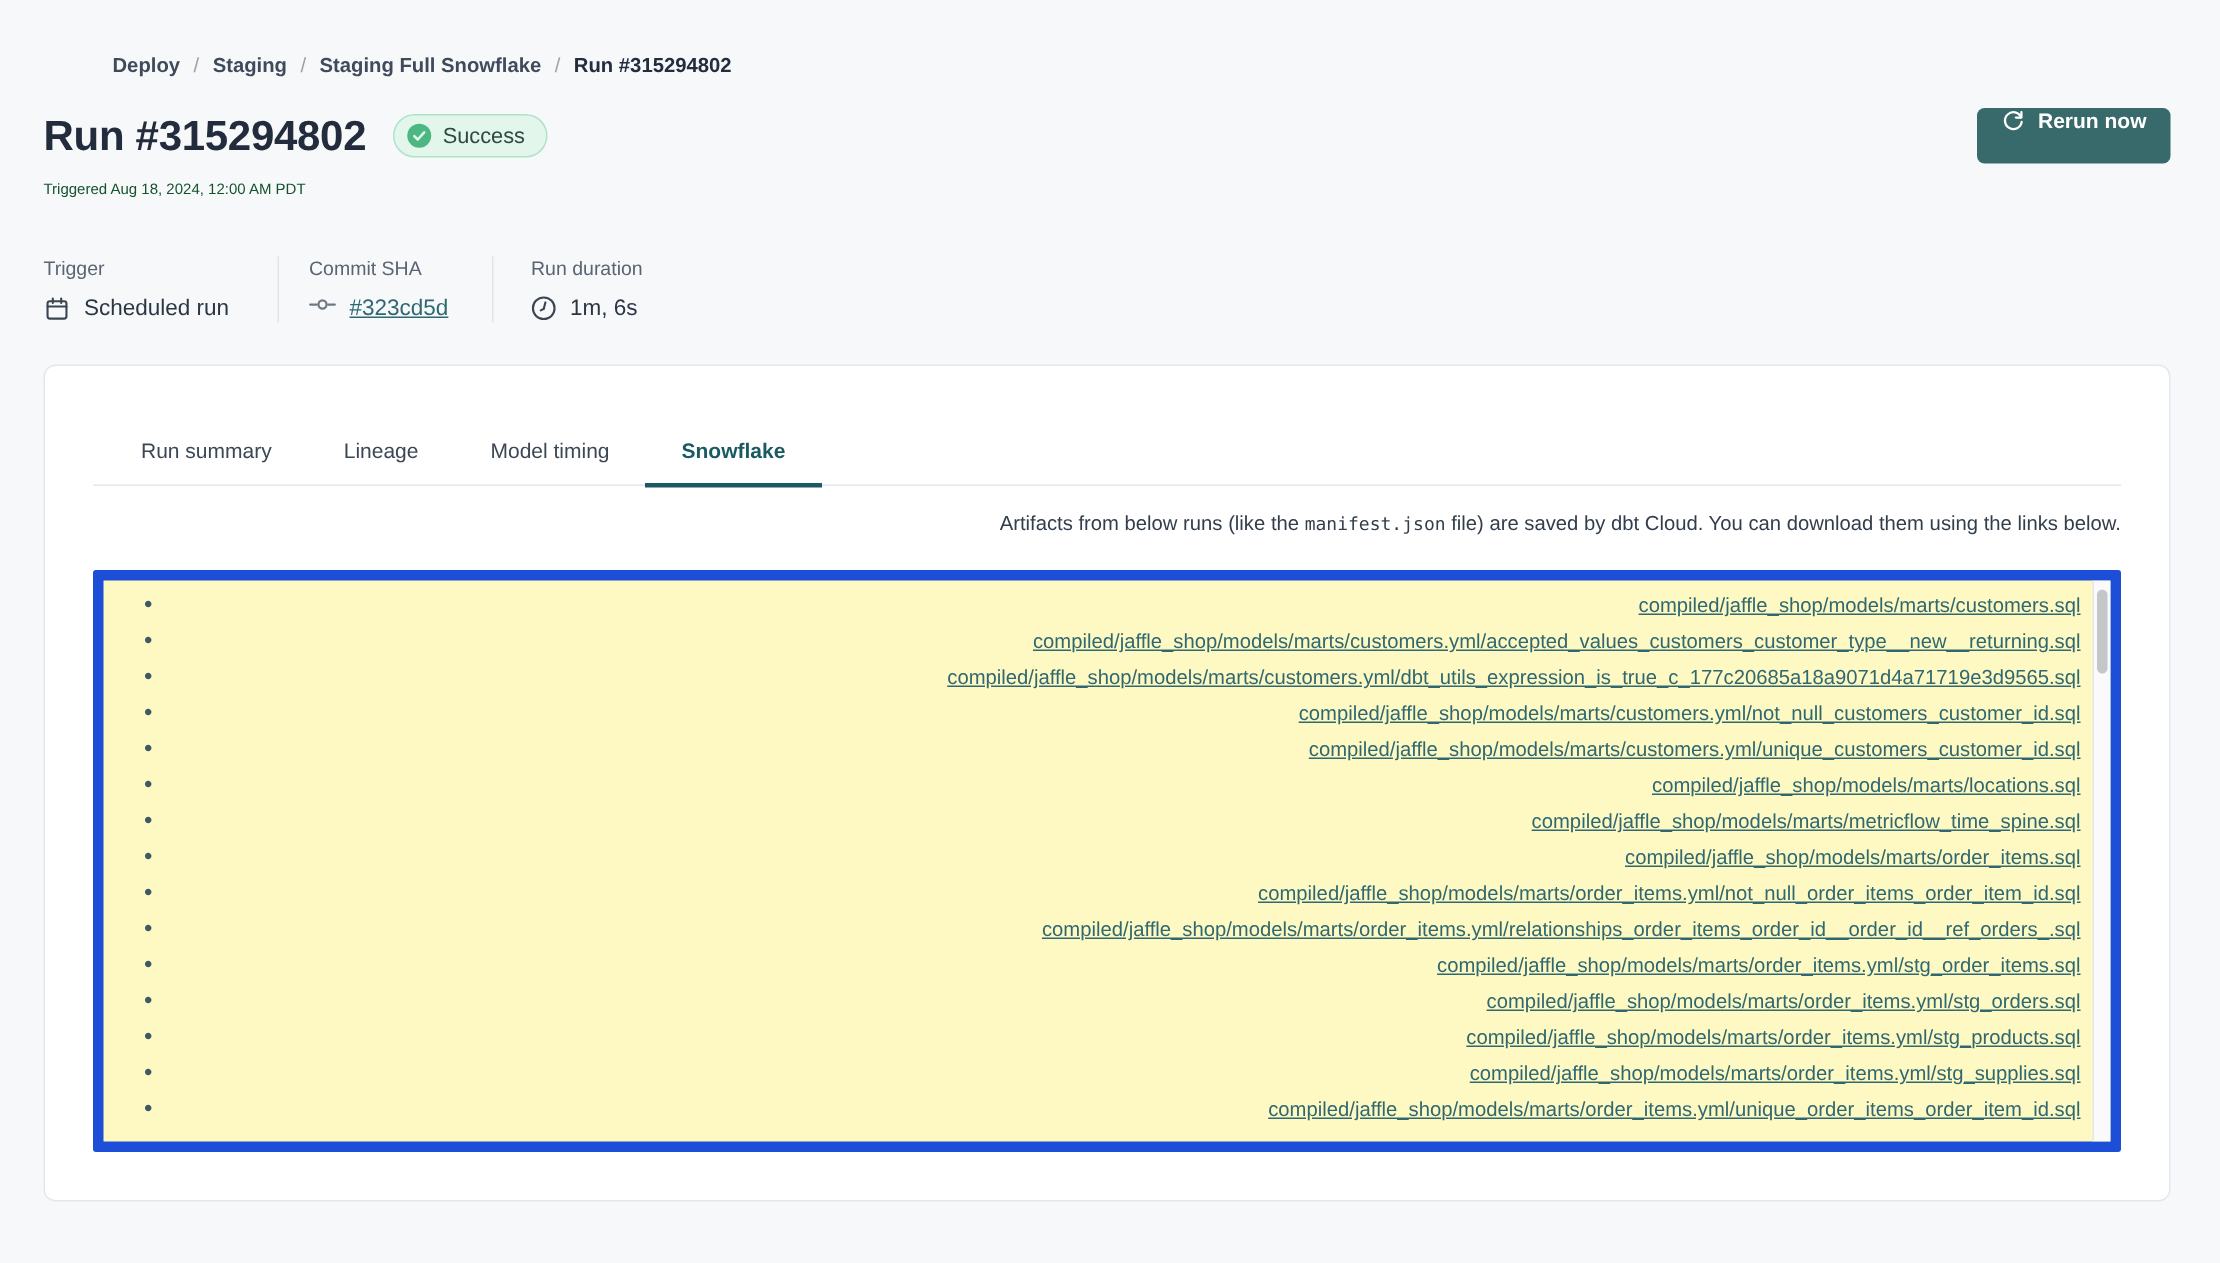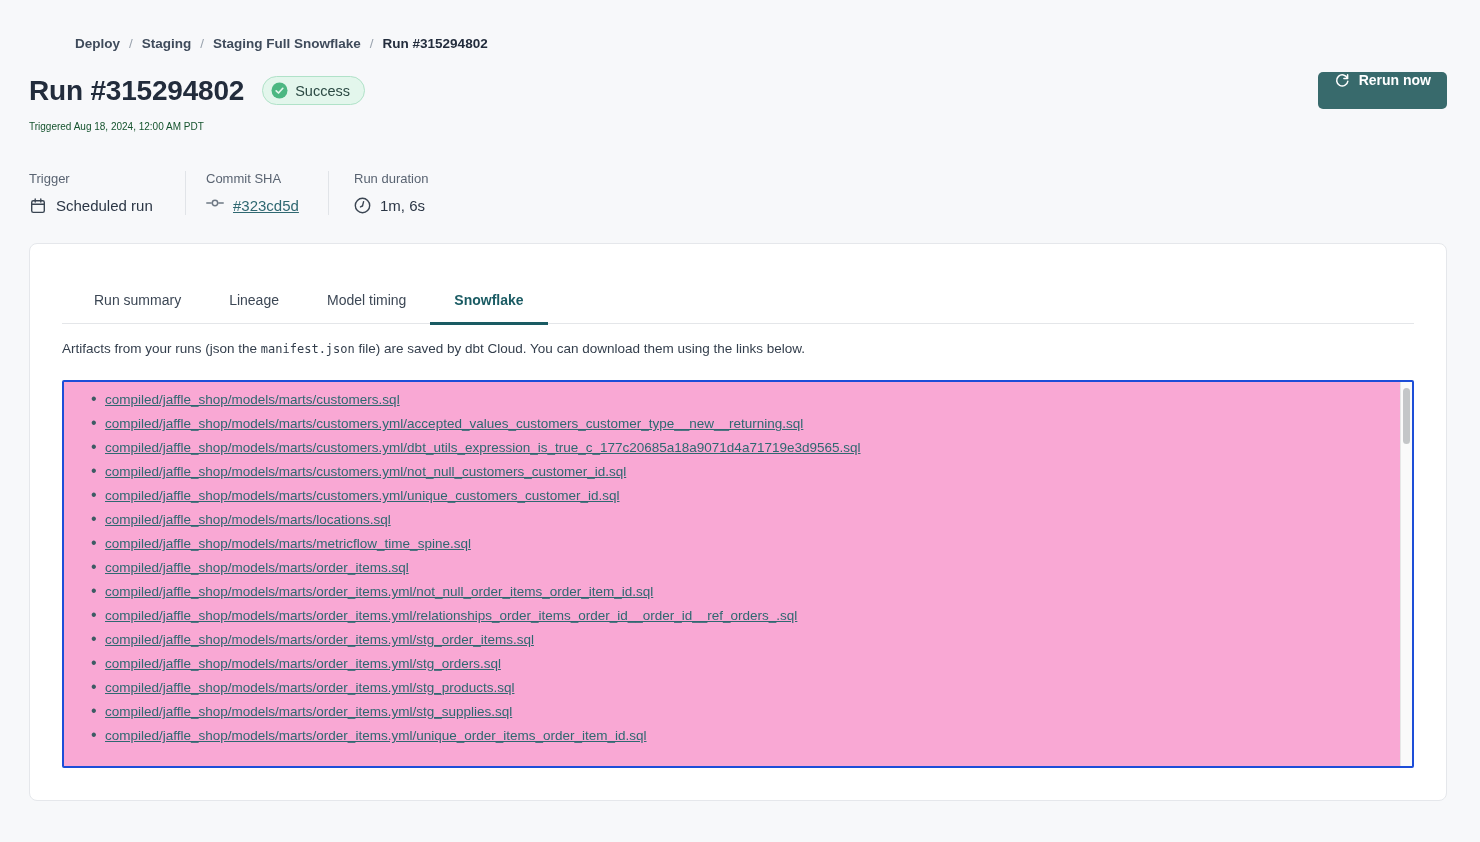--- a/index.html
+++ b/index.html
@@ -41,39 +41,39 @@
   .meta-value { margin-top: 11px; display: flex; align-items: flex-start; gap: 9px; font-size: 15px; color: #2b3645; }
   .meta-col-1 { width: 156px; }
   .meta-col-2 { width: 122px; }
   .meta-divider { width: 1px; background: #e1e4e8; margin-right: 20px; }
   .meta-divider.d2 { margin-right: 25px; }
   a.commit-link { color: #2f6871; text-decoration: underline; }
 
   
   .card {
     margin-top: 28px; background: #ffffff; border: 1px solid #e5e7eb;
-    border-radius: 8px; padding: 48px 32px 28px 32px; height: 558px;
+    border-radius: 8px; padding: 48px 32px 28px 32px; height: 558px; text-align: right;
   }
 
   
   .tabs { border-bottom: 1px solid #e4e6e9; padding-left: 8px; display: flex; }
   .tab {
     padding: 0 24px 14px 24px; font-size: 14px; color: #3c4755;
     cursor: pointer; border-bottom: 3px solid transparent; margin-bottom: -2px;
   }
   .tab.active { color: #1a5b63; font-weight: 700; border-bottom-color: #1a5b63; }
 
   
   .description { margin-top: 17px; font-size: 13.5px; color: #333e4c; }
   .description code { font-family: "DejaVu Sans Mono", monospace; font-size: 12px; color: #333e4c; }
 
   
   .list-box {
     margin-top: 24px; position: relative; height: 388px; overflow: hidden;
-    border: 2px solid #1d4ed8; background: #f9a8d4; border-radius: 2px;
+    border: 7px solid #1d4ed8; background: #fef9c3; border-radius: 2px;
   }
   .list-box ul { list-style: none; padding: 5px 20px 0 41px; }
   .list-box li { height: 24px; line-height: 24px; position: relative; white-space: nowrap; }
   .list-box li::before { content: "\2022"; position: absolute; left: -14px; color: #3d5b63; }
   .list-box a { color: #2f6871; text-decoration: underline; font-size: 13.5px; cursor: pointer; }
 
   .scrollbar {
     position: absolute; top: 0; right: 0; bottom: 0; width: 12px;
     background: #fafafa; border-left: 1px solid #e6e6e6;
   }
@@ -172,21 +172,21 @@
 
   <div class="card">
 
     <div class="tabs">
       <div class="tab">Run summary</div>
       <div class="tab">Lineage</div>
       <div class="tab">Model timing</div>
       <div class="tab active">Snowflake</div>
     </div>
 
-    <p class="description"><span>Artifacts from your runs (json the </span><code>manifest.json</code><span> file) are saved by dbt Cloud. You can download them using the links below.</span></p>
+    <p class="description"><span>Artifacts from below runs (like the </span><code>manifest.json</code><span> file) are saved by dbt Cloud. You can download them using the links below.</span></p>
 
     <div class="list-box">
       <ul>
         <li><a>compiled/jaffle_shop/models/marts/customers.sql</a></li>
         <li><a>compiled/jaffle_shop/models/marts/customers.yml/accepted_values_customers_customer_type__new__returning.sql</a></li>
         <li><a>compiled/jaffle_shop/models/marts/customers.yml/dbt_utils_expression_is_true_c_177c20685a18a9071d4a71719e3d9565.sql</a></li>
         <li><a>compiled/jaffle_shop/models/marts/customers.yml/not_null_customers_customer_id.sql</a></li>
         <li><a>compiled/jaffle_shop/models/marts/customers.yml/unique_customers_customer_id.sql</a></li>
         <li><a>compiled/jaffle_shop/models/marts/locations.sql</a></li>
         <li><a>compiled/jaffle_shop/models/marts/metricflow_time_spine.sql</a></li>

